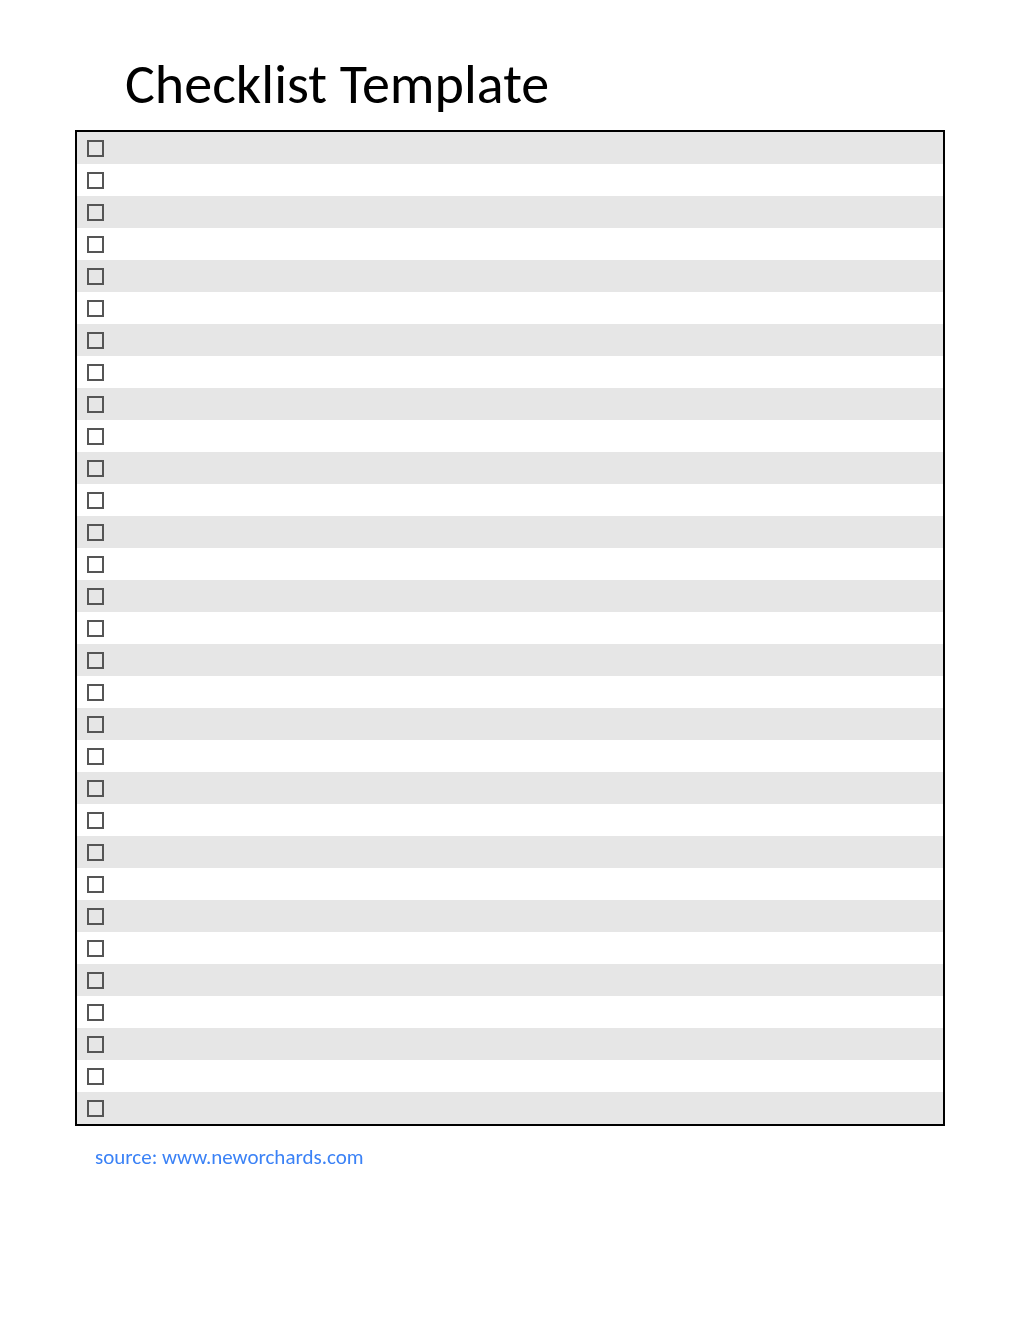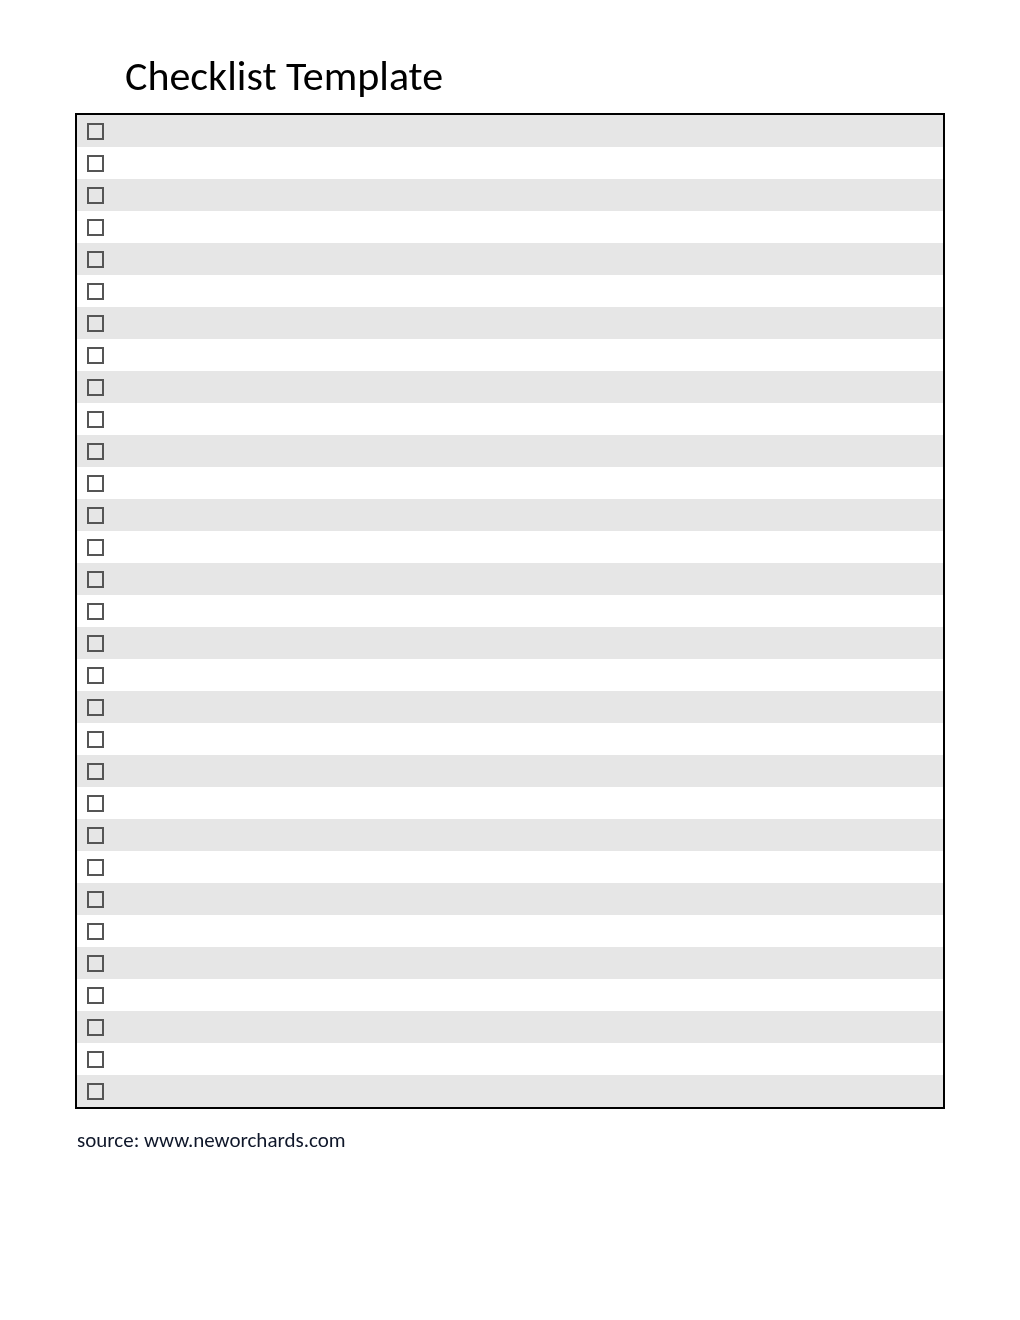--- a/index.html
+++ b/index.html
@@ -8,21 +8,21 @@
       box-sizing: border-box;
     }
     body {
       width: 1020px;
       height: 1320px;
       background: #ffffff;
       font-family: Calibri, Arial, sans-serif;
       padding: 50px 75px 40px 75px;
     }
     .title {
-      font-size: 42px;
+      font-size: 56px;
       font-weight: 400;
       color: #000;
       margin-left: 50px;
       margin-bottom: 12px;
     }
     .checklist-container {
       border: 2px solid #000;
       width: 100%;
     }
     .row {
@@ -47,22 +47,22 @@
     }
     .row-text {
       margin-left: 12px;
       font-size: 18px;
       color: #000;
       flex: 1;
     }
     .source {
       margin-top: 18px;
       font-size: 21px;
-      color: #0f172a;
-      margin-left: 2px;
+      color: #3b82f6;
+      margin-left: 20px;
     }
   </style>
 </head>
 <body>
 
 <h1 class="title">Checklist Template</h1>
 
 <div class="checklist-container" id="checklist-container">
 <div class="row shaded">
       <span class="checkbox"></span>

